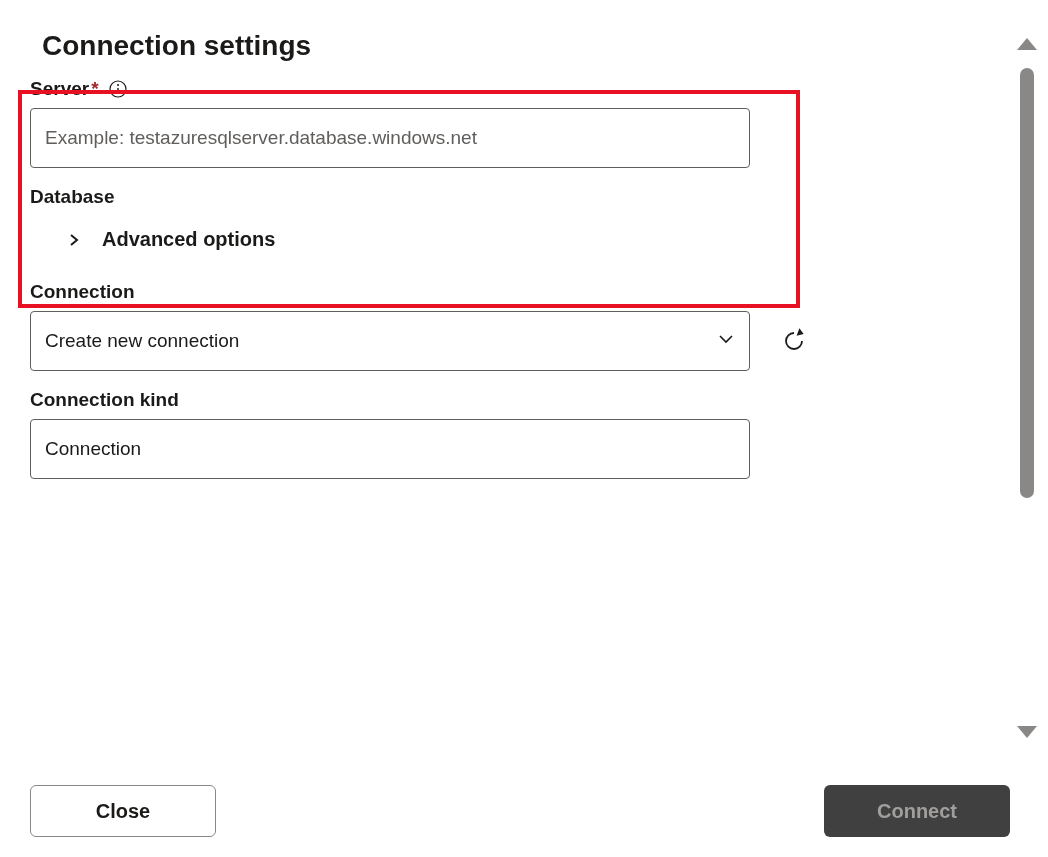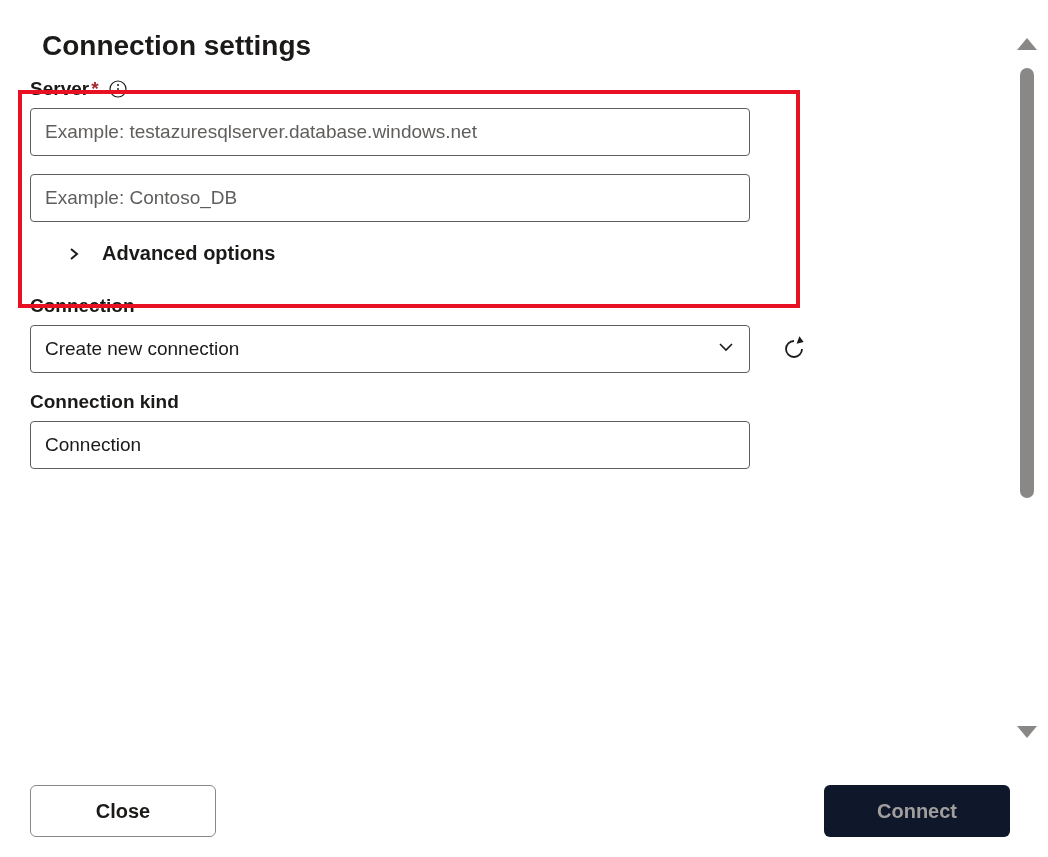--- a/index.html
+++ b/index.html
@@ -39,21 +39,21 @@
     margin-left: 2px;
   }
   .info-icon {
     display: inline-flex;
     align-items: center;
     justify-content: center;
     margin-left: 10px;
   }
   .text-input, .select-box {
     width: 720px;
-    height: 48px;
+    height: 60px;
     border: 1px solid #605e5c;
     border-radius: 4px;
     font-size: 19px;
     padding: 0 14px;
     background: #fff;
     color: #1b1a19;
     outline: none;
     display: flex;
     align-items: center;
     justify-content: space-between;
@@ -108,21 +108,21 @@
     justify-content: center;
     cursor: pointer;
   }
   .btn-close {
     border: 1px solid #8a8886;
     background: #fff;
     color: #1b1a19;
   }
   .btn-connect {
     border: none;
-    background: #0f172a;
+    background: #404040;
     color: #a19f9d;
     cursor: default;
   }
   .scrollbar {
     position: absolute;
     right: 4px; top: 38px;
     width: 34px; height: 700px;
   }
   .scroll-arrow {
     width: 0; height: 0;
@@ -171,21 +171,23 @@
             <circle cx="9" cy="9" r="8" fill="none" stroke="#1b1a19" stroke-width="1.2"></circle>
             <line x1="9" y1="8" x2="9" y2="13" stroke="#1b1a19" stroke-width="1.4"></line>
             <circle cx="9" cy="5" r="1" fill="#1b1a19"></circle>
           </svg>
       </span>
     </div>
     <input class="text-input" type="text" placeholder="Example: testazuresqlserver.database.windows.net" style="">
   </div>
 
   <div class="field-group">
-    <input class="text-input" type="text" placeholder="Example: Contoso_DB" style="">
+    <div class="field-label">
+      <span>Database</span>
+    </div>
   </div>
 
   <div class="adv-row">
     <span class="chevron-right">
       <svg width="14" height="14" viewBox="0 0 14 14">
           <path d="M4 2 L10 7 L4 12" fill="none" stroke="#1b1a19" stroke-width="2"></path>
         </svg>
     </span>
     <span>Advanced options</span>
   </div>

